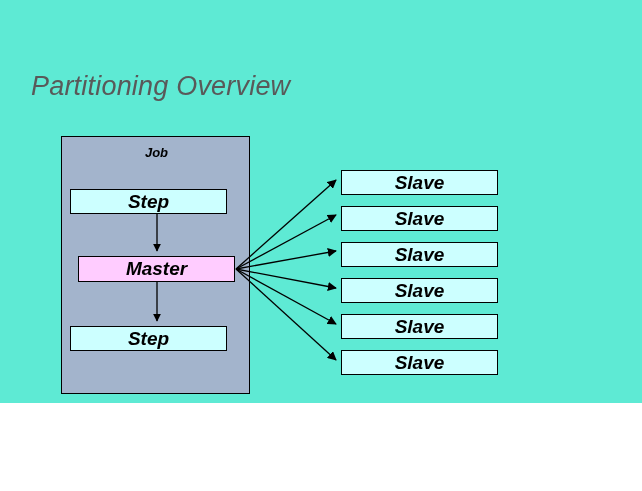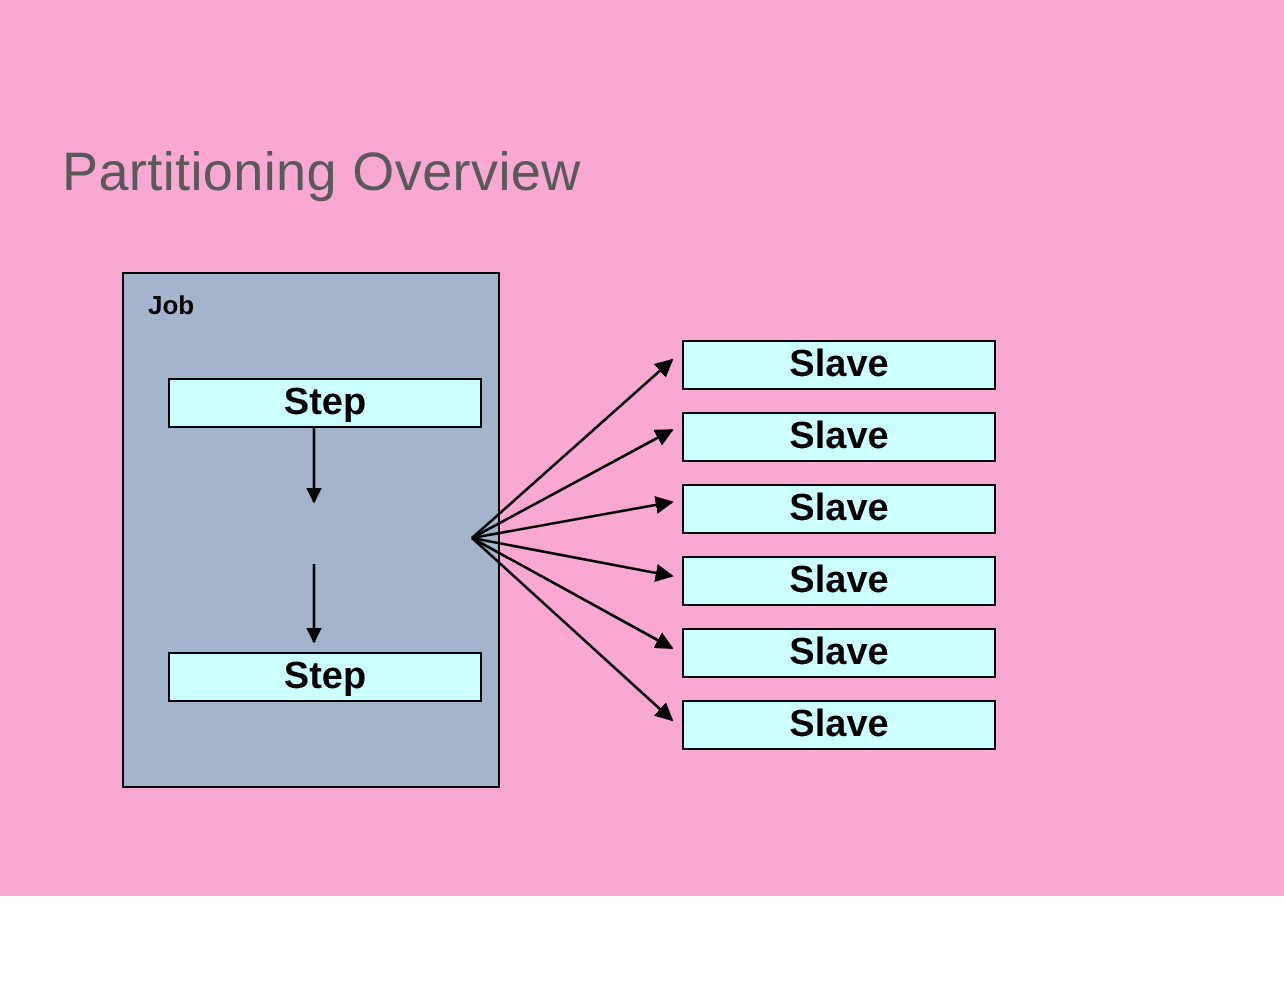--- a/index.html
+++ b/index.html
@@ -12,22 +12,23 @@
     height: 491px;
     position: relative;
     overflow: hidden;
     font-family: "Liberation Sans", sans-serif;
   }
 
   #slide {
     position: absolute;
     left: 0; top: 0;
     width: 642px;
-    height: 448px;
-    background: #f9a8d4;
+    height: 403px;
+    background: #5eead4;
+    font-style: italic;
   }
 
   
   #slide-title {
     position: absolute;
     left: 31px;
     top: 72px;
     font-family: "Liberation Sans", sans-serif;
     font-size: 27px;
     font-weight: 400;
@@ -54,44 +55,43 @@
     height: 258px;
     background: #a3b4cc;
     border: 1px solid #000000;
     box-sizing: border-box;
   }
   #job-label {
     position: absolute;
     left: 0;
     top: 8px;
     width: 189px;
-    text-align: left;
+    text-align: center;
     font-size: 13px;
     font-weight: bold;
     color: #000000;
     font-family: "Liberation Sans", sans-serif;
-    margin-left: 12px;
   }
 
   
   .node-box {
     position: absolute;
     box-sizing: border-box;
     border: 1px solid #000000;
     display: flex;
     align-items: center;
     justify-content: center;
     font-size: 19px;
     font-weight: bold;
     color: #000000;
     font-family: "Liberation Sans", sans-serif;
   }
   .node-step {
     background: #ccffff;
-    left: 84px;
+    left: 70px;
     width: 157px;
     height: 25px;
   }
   .node-master {
     background: #ffccff;
     left: 78px;
     width: 157px;
     height: 26px;
     top: 256px;
   }
@@ -122,20 +122,21 @@
   <div id="slide-title">Partitioning Overview</div>
 
   <div id="diagram">
 
     <div id="job-container">
       <div id="job-label">Job</div>
     </div>
 
     <div class="node-box node-step" id="step-top">Step</div>
 
+    <div class="node-box node-master" id="master">Master</div>
 
     <div class="node-box node-step" id="step-bottom">Step</div>
 
     <div class="node-box node-slave" style="top:170px;">Slave</div>
     <div class="node-box node-slave" style="top:206px;">Slave</div>
     <div class="node-box node-slave" style="top:242px;">Slave</div>
     <div class="node-box node-slave" style="top:278px;">Slave</div>
     <div class="node-box node-slave" style="top:314px;">Slave</div>
     <div class="node-box node-slave" style="top:350px;">Slave</div>
 

